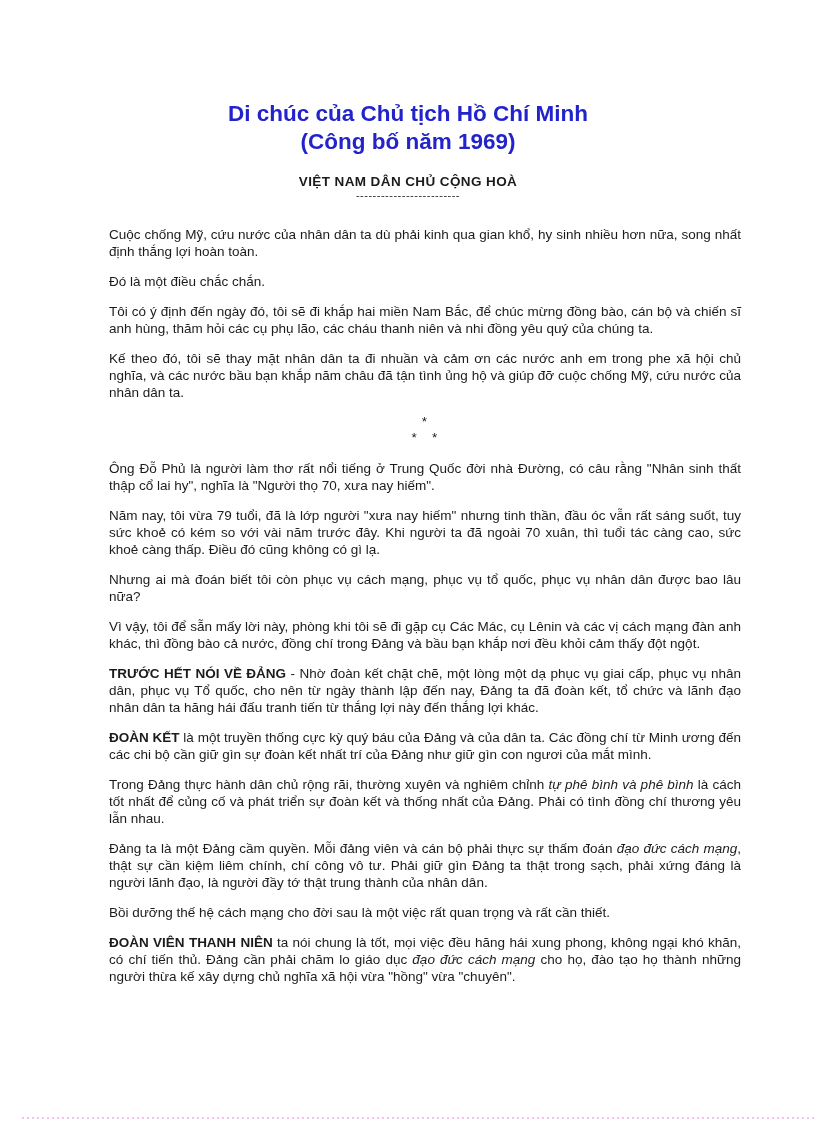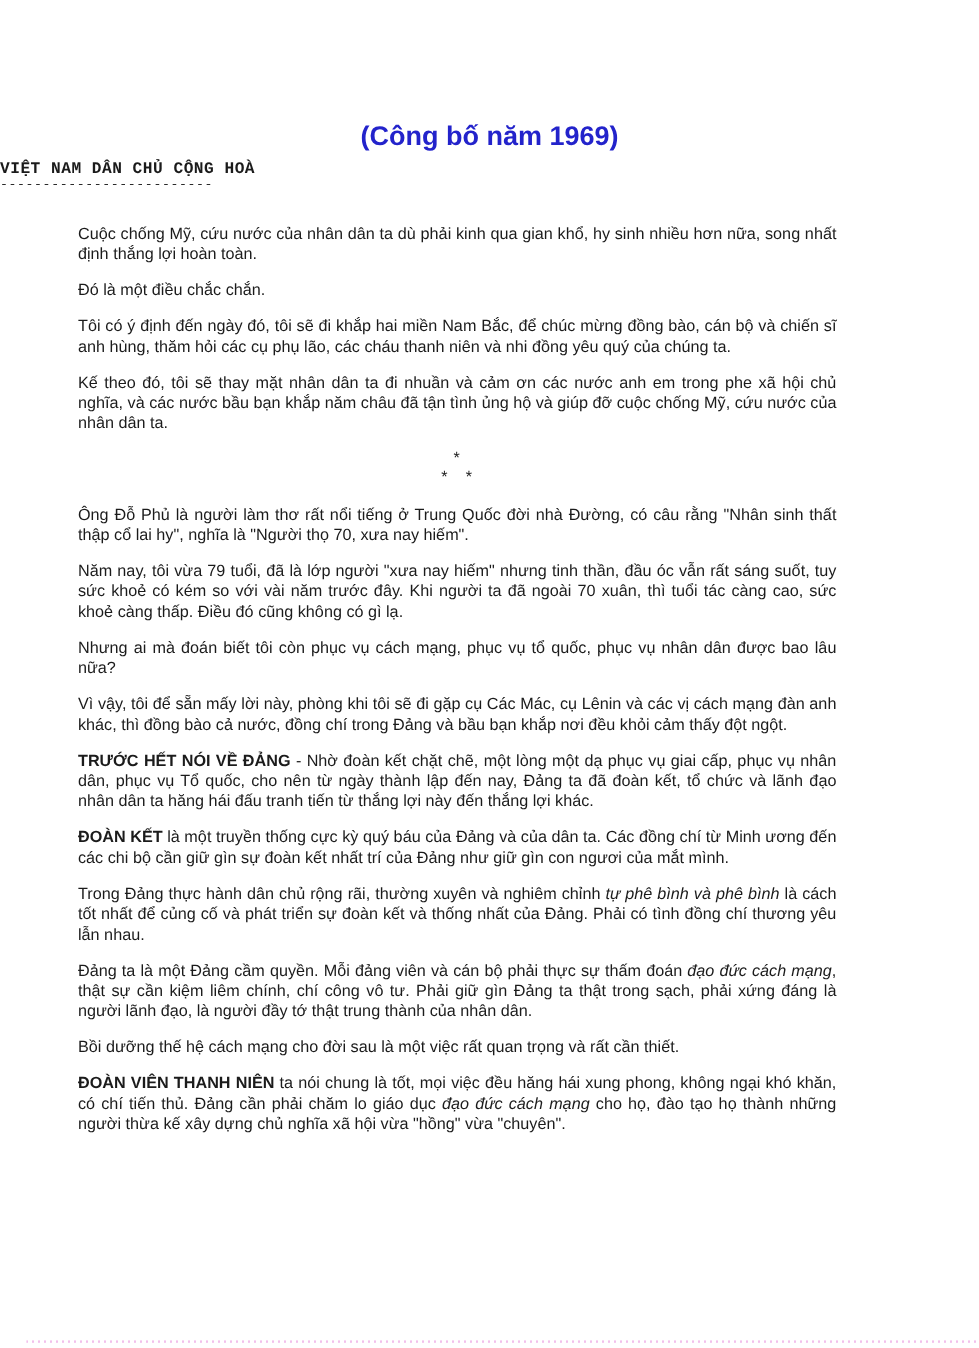--- a/index.html
+++ b/index.html
@@ -14,22 +14,22 @@
   }
   .doc-title {
     padding-top: 100px;
     text-align: center;
     font-weight: bold;
     font-size: 22.5px;
     line-height: 28px;
     color: var(--title-blue, #2323cb);
   }
   .nation-header {
-    margin-top: 5px;
-    font-family: Liberation Mono, monospace;
+    text-align: center;
+    margin-top: 17px;
   }
   .nation-name {
     font-weight: bold;
     font-size: 13.5px;
     line-height: 17px;
     letter-spacing: 0.4px;
   }
   .nation-motto {
     font-weight: bold;
     font-size: 13.5px;
@@ -38,21 +38,21 @@
   }
   .nation-divider {
     font-size: 11px;
     line-height: 11px;
     margin-top: 0px;
     letter-spacing: 0.5px;
     color: #2a2a2a;
   }
   .content {
     width: 632px;
-    margin-left: 65px;
+    margin-left: 109px;
     margin-top: 25px;
   }
   .content p {
     margin: 0 0 13px 0;
     font-size: 13.5px;
     line-height: 17px;
     text-align: justify;
   }
   .content .b { font-weight: bold; }
   .content .i { font-style: italic; }
@@ -78,20 +78,21 @@
       transparent 5px
     );
   }
 </style>
 </head>
 <body>
 
 <div class="sheet" style="--title-blue: #2323cb; --body-text: #1b1b1b; --footer-pink: #f2c0ec;">
 
   <div class="doc-title">
+    <div>Di chúc của Chủ tịch Hồ Chí Minh</div>
     <div>(Công bố năm 1969)</div>
   </div>
 
   <div class="nation-header">
     <div class="nation-name">VIỆT NAM DÂN CHỦ CỘNG HOÀ</div>
     <div class="nation-divider">-------------------------</div>
   </div>
 
   <div class="content">
       <p><span>Cuộc chống Mỹ, cứu nước của nhân dân ta dù phải kinh qua gian khổ, hy sinh nhiều hơn nữa, song nhất định thắng lợi hoàn toàn.</span></p>

